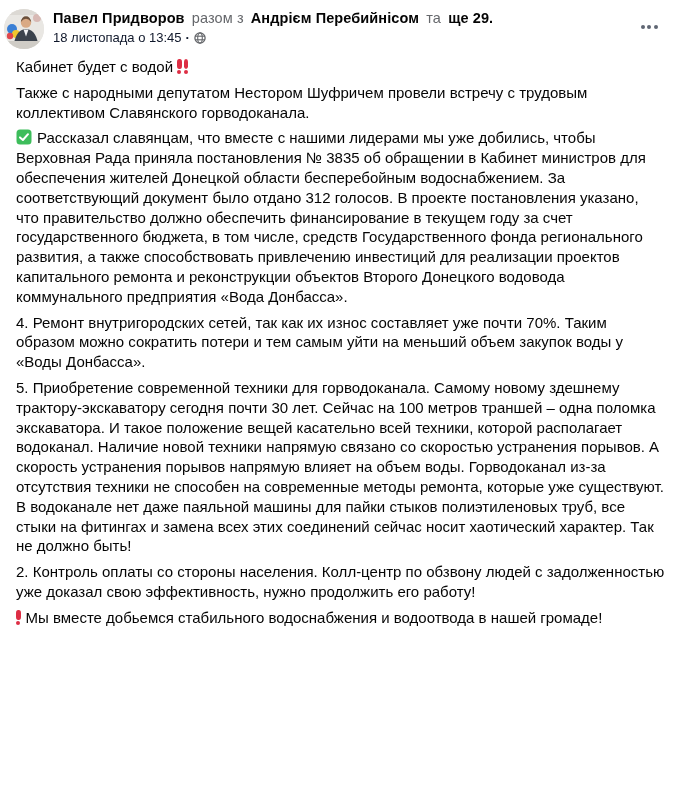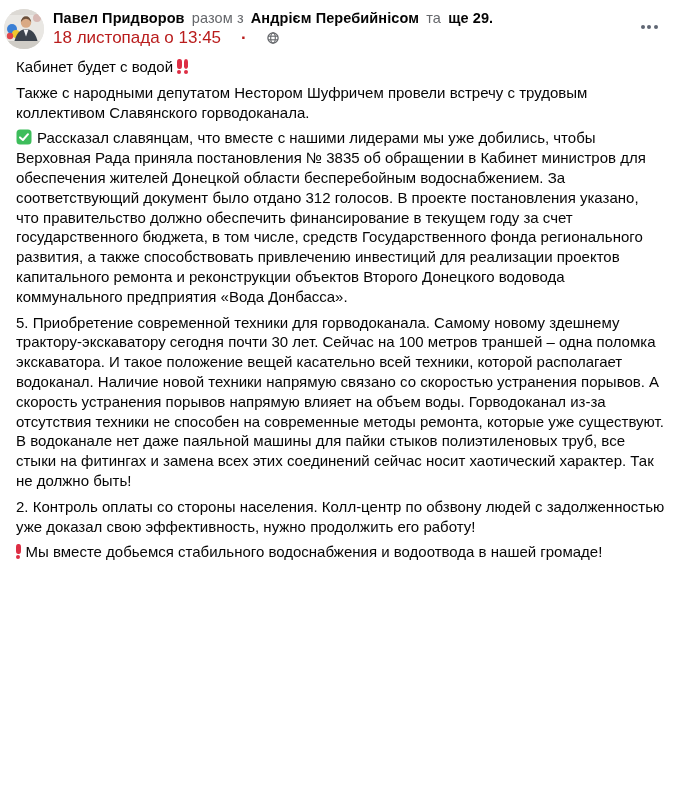--- a/index.html
+++ b/index.html
@@ -21,22 +21,22 @@
     background: #e8e6e2;
   }
   .avatar svg { display: block; width: 40px; height: 40px; }
   .header-text { margin-left: 9px; flex: 1; min-width: 0; }
   .name-row { font-size: 14.5px; line-height: 19px; letter-spacing: .1px; }
   .name-row .bold { font-weight: 700; color: #050505; cursor: pointer; }
   .name-row .gray { color: #65676b; font-weight: 400; }
   .name-row span { margin-right: 3px; }
   .name-row span:last-child { margin-right: 0; }
   .time-row {
-    margin-top: 2px; font-size: 17px; color: #b91c1c;
-    display: flex; align-items: center; gap: 20px; line-height: 16px;
+    margin-top: 2px; font-size: 13px; color: #0f172a;
+    display: flex; align-items: center; gap: 4px; line-height: 16px;
   }
   .time-row .timestamp { cursor: pointer; }
   .dot-sep { font-weight: 700; }
   .globe { display: inline-flex; }
   .menu-btn {
     flex: none; width: 32px; height: 32px; margin-top: 2px;
     display: flex; align-items: center; justify-content: center;
     gap: 2.5px; cursor: pointer; border-radius: 50%;
   }
   .menu-btn i { width: 4px; height: 4px; border-radius: 50%; background: #5f6673; }
@@ -124,20 +124,21 @@
           <svg width="16" height="16" viewBox="0 0 16 16">
             <rect x="0.5" y="0.5" width="15" height="15" rx="3.5" fill="#3dbd5b"></rect>
             <path d="M4 8.4 L6.9 11 L12 5.2" fill="none" stroke="#ffffff" stroke-width="2" stroke-linecap="round" stroke-linejoin="round"></path>
           </svg>
         </span><span>Рассказал славянцам, что вместе с нашими лидерами мы уже добились, чтобы Верховная Рада приняла постановления № 3835 об обращении в Кабинет министров для обеспечения жителей Донецкой области бесперебойным водоснабжением. За соответствующий документ было отдано 312 голосов. В проекте постановления указано, что правительство должно обеспечить финансирование в текущем году за счет государственного бюджета, в том числе, средств Государственного фонда регионального развития, а также способствовать привлечению инвестиций для реализации проектов капитального ремонта и реконструкции объектов Второго Донецкого водовода коммунального предприятия «Вода Донбасса».</span></p>
 
 
 
 
 
+    <p><span>4. Ремонт внутригородских сетей, так как их износ составляет уже почти 70%. Таким образом можно сократить потери и тем самым уйти на меньший объем закупок воды у «Воды Донбасса».</span></p>
 
     <p><span>5. Приобретение современной техники для горводоканала. Самому новому здешнему трактору-экскаватору сегодня почти 30 лет. Сейчас на 100 метров траншей – одна поломка экскаватора. И такое положение вещей касательно всей техники, которой располагает водоканал. Наличие новой техники напрямую связано со скоростью устранения порывов. А скорость устранения порывов напрямую влияет на объем воды. Горводоканал из-за отсутствия техники не способен на современные методы ремонта, которые уже существуют. В водоканале нет даже паяльной машины для пайки стыков полиэтиленовых труб, все стыки на фитингах и замена всех этих соединений сейчас носит хаотический характер. Так не должно быть!</span></p>
 
     <p><span>2. Контроль оплаты со стороны населения. Колл-центр по обзвону людей с задолженностью уже доказал свою эффективность, нужно продолжить его работу!</span></p>
 
 
     <p><span class="emoji before bangs">
           <span class="bang"></span>
         </span><span>Мы вместе добьемся стабильного водоснабжения и водоотвода в нашей громаде!</span></p>
 

